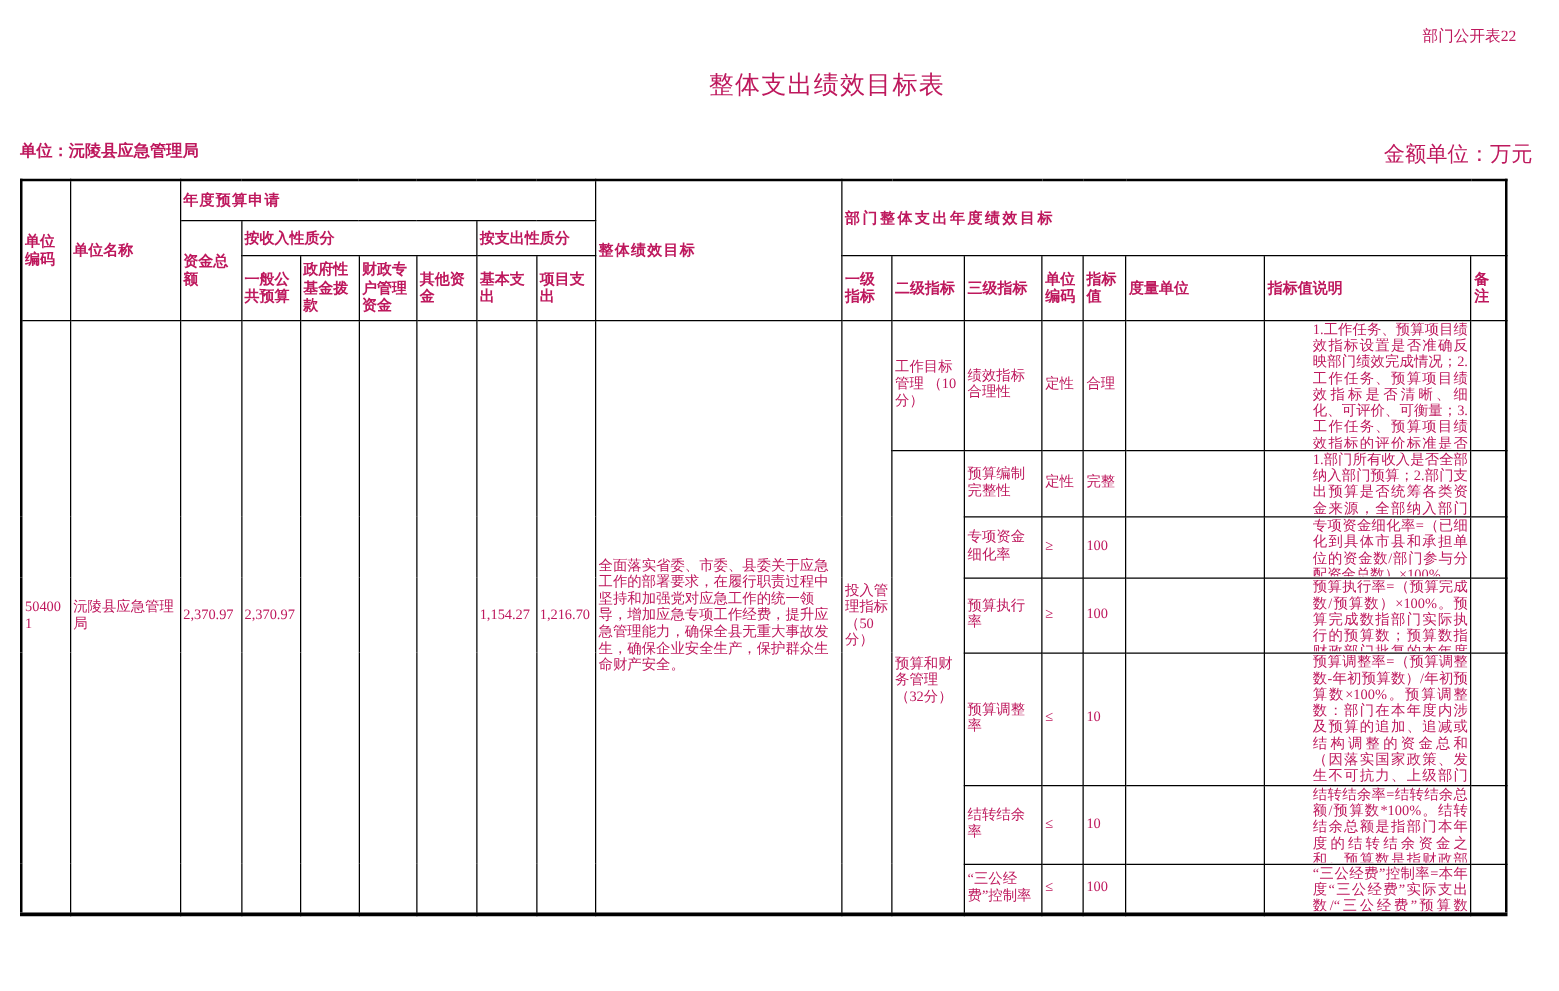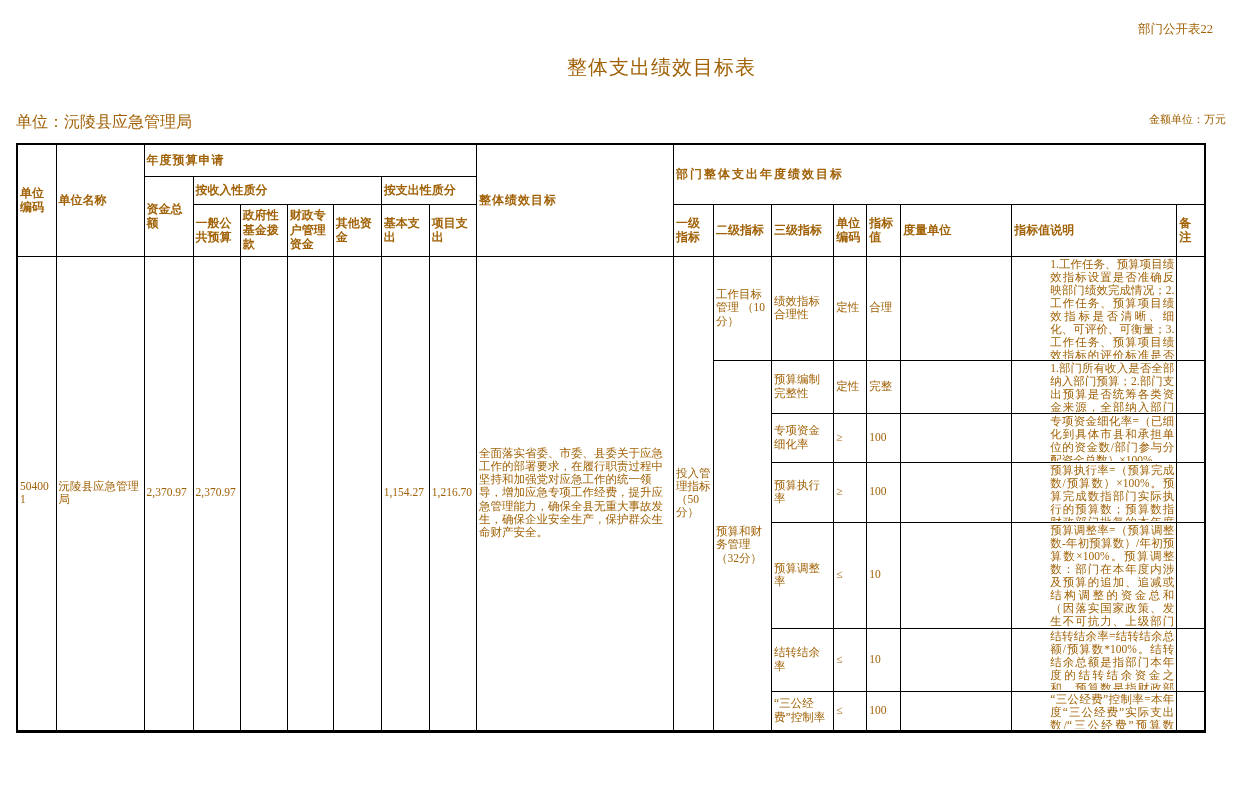--- a/index.html
+++ b/index.html
@@ -1,21 +1,21 @@
 <!DOCTYPE html>
 <html><head>
 <meta charset="utf-8">
 <style>
   html, body { margin: 0; padding: 0; background: #ffffff; }
   .page {
     position: relative;
     width: 1247px;
     height: 793px;
     background: #ffffff;
-    color: #a16207;
+    color: #be185d;
     font-family: "Liberation Serif", serif;
     overflow: hidden;
   }
   .corner-note {
     position: absolute;
     top: 21px;
     right: 34px;
     font-size: 12.5px;
   }
   .page-title {
@@ -27,28 +27,28 @@
     text-align: center;
     font-size: 20px;
     font-weight: normal;
     letter-spacing: 1px;
     padding-left: 38px;
   }
   .meta-unit {
     position: absolute;
     top: 112px;
     left: 16px;
-    font-size: 16px;
-    font-weight: normal;
+    font-size: 13px;
+    font-weight: bold;
   }
   .meta-amount {
     position: absolute;
     top: 112px;
     right: 21px;
-    font-size: 11px;
+    font-size: 17px;
   }
   table.main {
     position: absolute;
     left: 16px;
     top: 143px;
     border-collapse: collapse;
     table-layout: fixed;
     width: 1190px;
     border: 2px solid #000;
     border-bottom-width: 3px;

